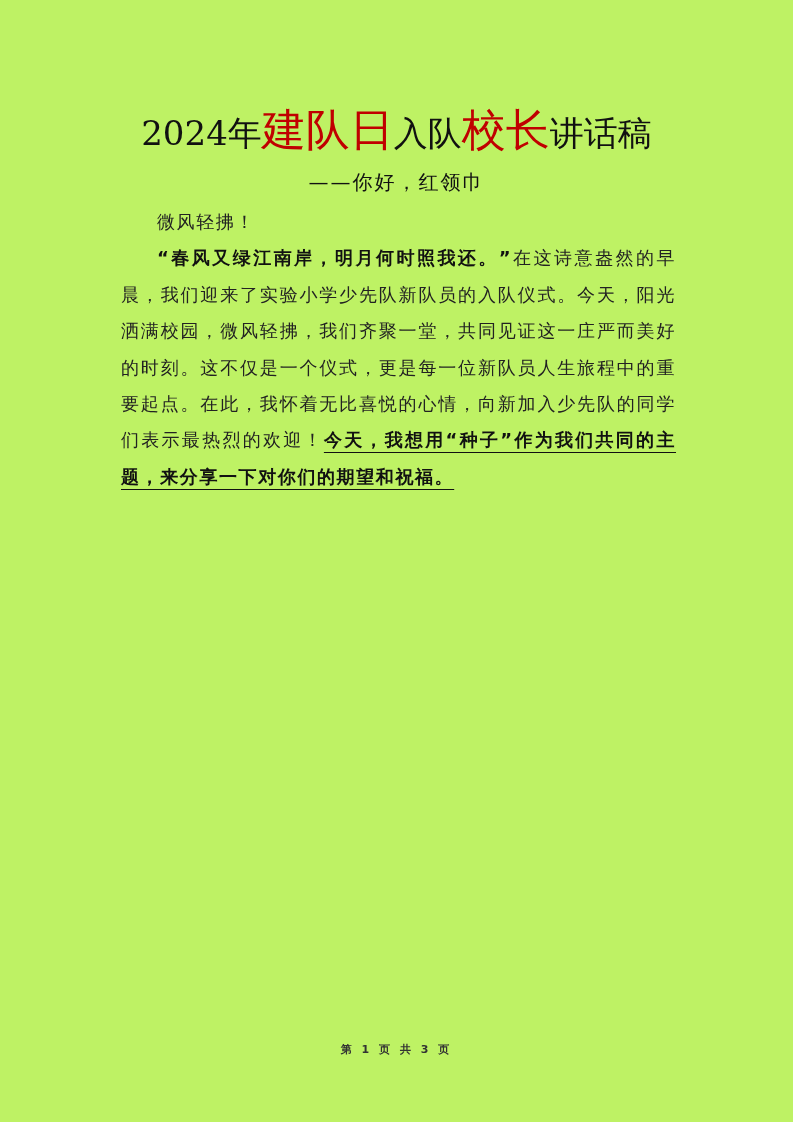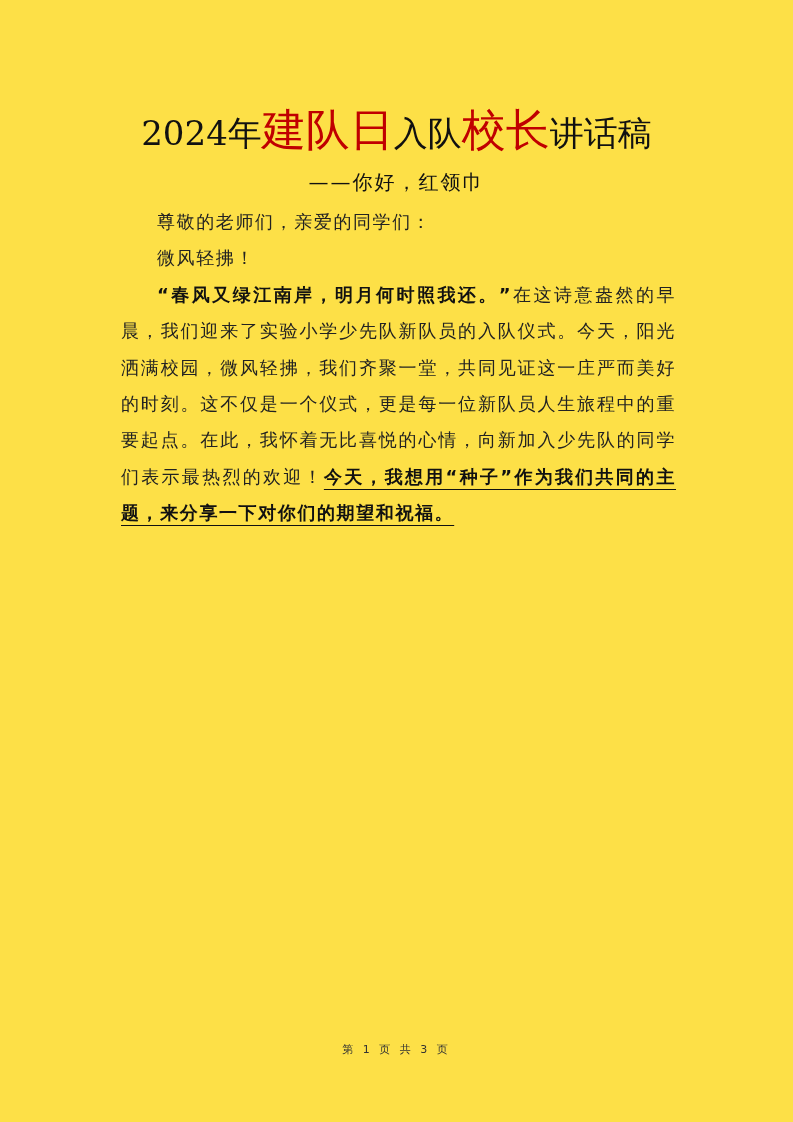--- a/index.html
+++ b/index.html
@@ -1,17 +1,17 @@
 <!DOCTYPE html>
 <html><head>
   <meta charset="utf-8">
   <style>
     html, body { margin: 0; padding: 0; background: #ffffff; }
     body { width: 793px; height: 1122px; position: relative; overflow: hidden; }
-    .page { position: absolute; left: 0; top: 0; width: 793px; height: 1122px; background: #fde047; }
+    .page { position: absolute; left: 0; top: 0; width: 793px; height: 1122px; background: #bef264; }
     .title {
       position: absolute; left: 0; top: 104px; width: 793px; text-align: center;
       font-family: "DejaVu Serif", "Liberation Serif", serif; font-size: 34px; line-height: 52px; color: #111;
       white-space: nowrap;
     }
     .title .big { font-size: 44px; color: #C00000; }
     .subtitle {
       position: absolute; left: 0; top: 162px; width: 793px; text-align: center;
       font-family: "DejaVu Sans", "Liberation Sans", sans-serif; font-size: 20px; line-height: 40px; color: #111;
       letter-spacing: 2px;
@@ -19,32 +19,31 @@
     .body {
       position: absolute; left: 121px; top: 204px; width: 555px;
       font-family: "DejaVu Sans", "Liberation Sans", sans-serif; font-size: 18px; line-height: 36.4px; color: #222;
       letter-spacing: 1.6px; text-align: justify;
     }
     .body p { margin: 0; text-indent: 2em; }
     .body b { font-weight: bold; color: #111; }
     .body u { text-decoration: underline; text-underline-offset: 6px; font-weight: bold; color: #111; }
     .footer {
       position: absolute; left: 0; top: 1042px; width: 793px; text-align: center;
-      font-family: "DejaVu Sans", "Liberation Sans", sans-serif; font-size: 11px; color: #333; letter-spacing: 3px;
+      font-family: "DejaVu Sans", "Liberation Sans", sans-serif; font-size: 11px; color: #333; letter-spacing: 3px; font-weight: bold;
     }
   </style>
 </head>
 <body>
 
 <div class="page">
   <div class="title">
     <span>2024年</span><span class="big">建队日</span><span>入队</span><span class="big">校长</span><span>讲话稿</span>
   </div>
   <div class="subtitle">——你好，红领巾</div>
 
   <div class="body">
-    <p>尊敬的老师们，亲爱的同学们：</p>
     <p>微风轻拂！</p>
     <p><b>“春风又绿江南岸，明月何时照我还。”</b><span>在这诗意盎然的早晨，我们迎来了实验小学少先队新队员的入队仪式。今天，阳光洒满校园，微风轻拂，我们齐聚一堂，共同见证这一庄严而美好的时刻。这不仅是一个仪式，更是每一位新队员人生旅程中的重要起点。在此，我怀着无比喜悦的心情，向新加入少先队的同学们表示最热烈的欢迎！</span><u>今天，我想用“种子”作为我们共同的主题，来分享一下对你们的期望和祝福。</u></p>
   </div>
 
   <div class="footer">第 1 页 共 3 页</div>
 </div>
 
 </body></html>

